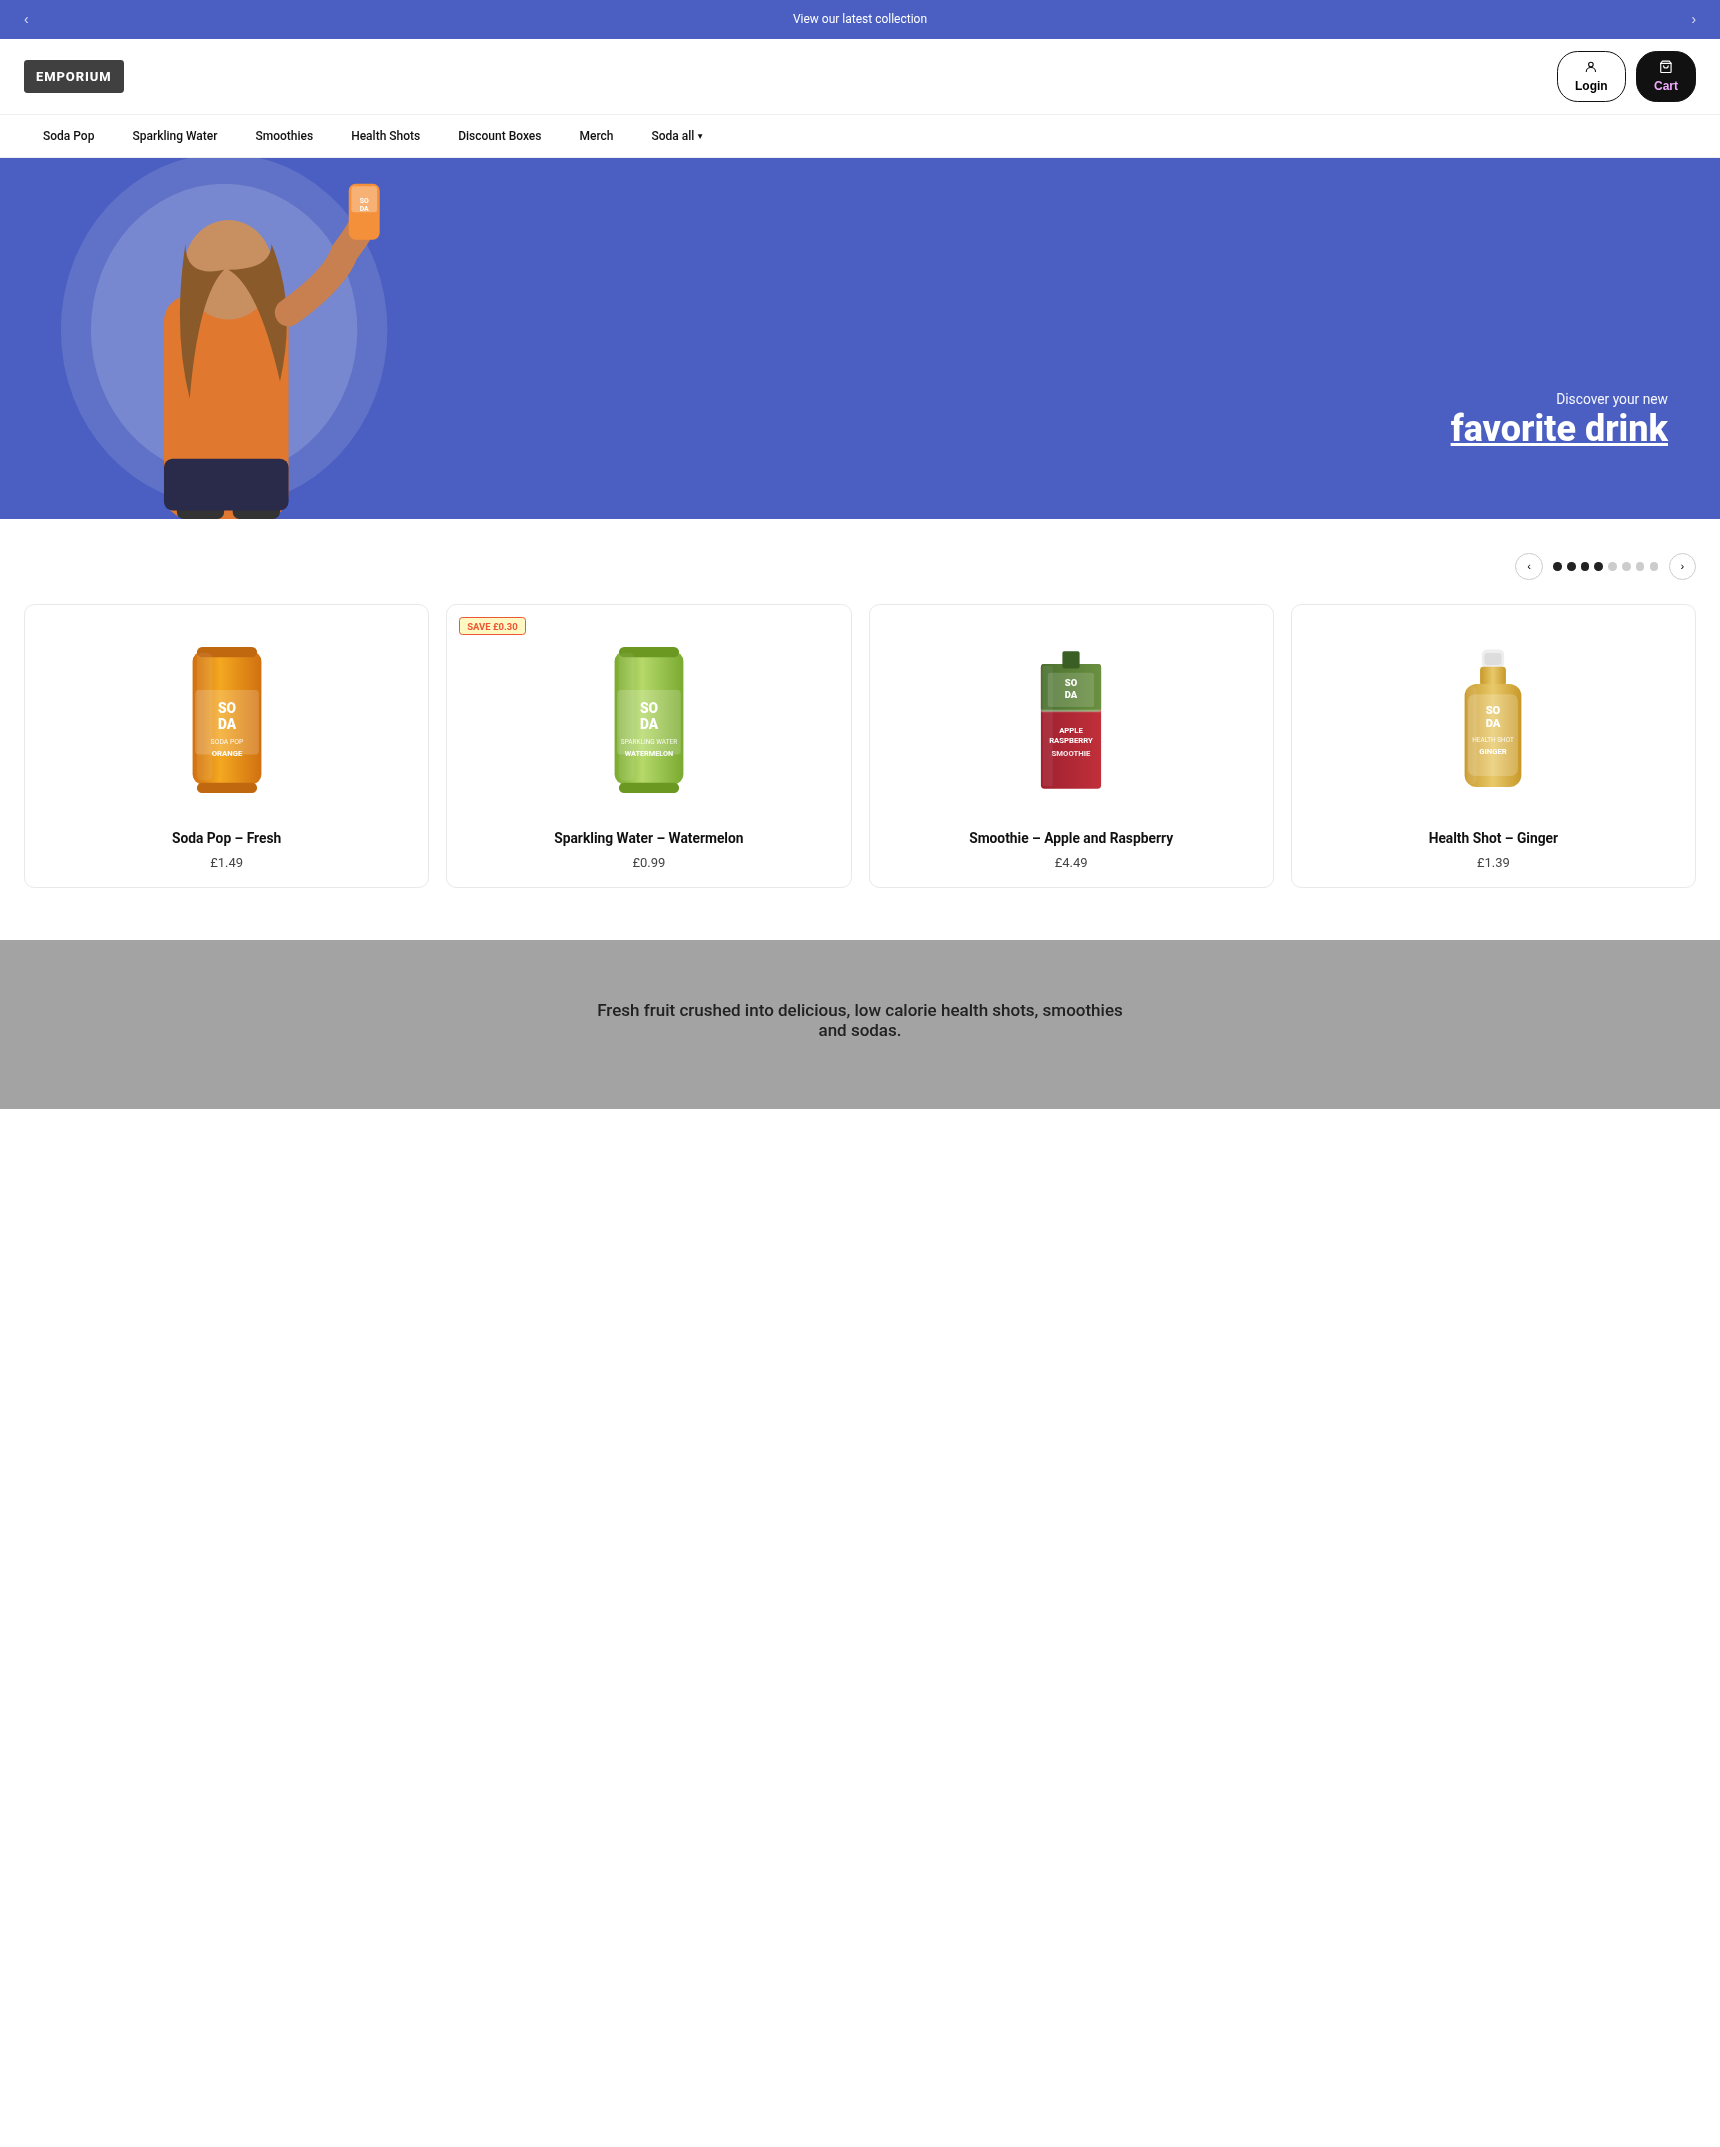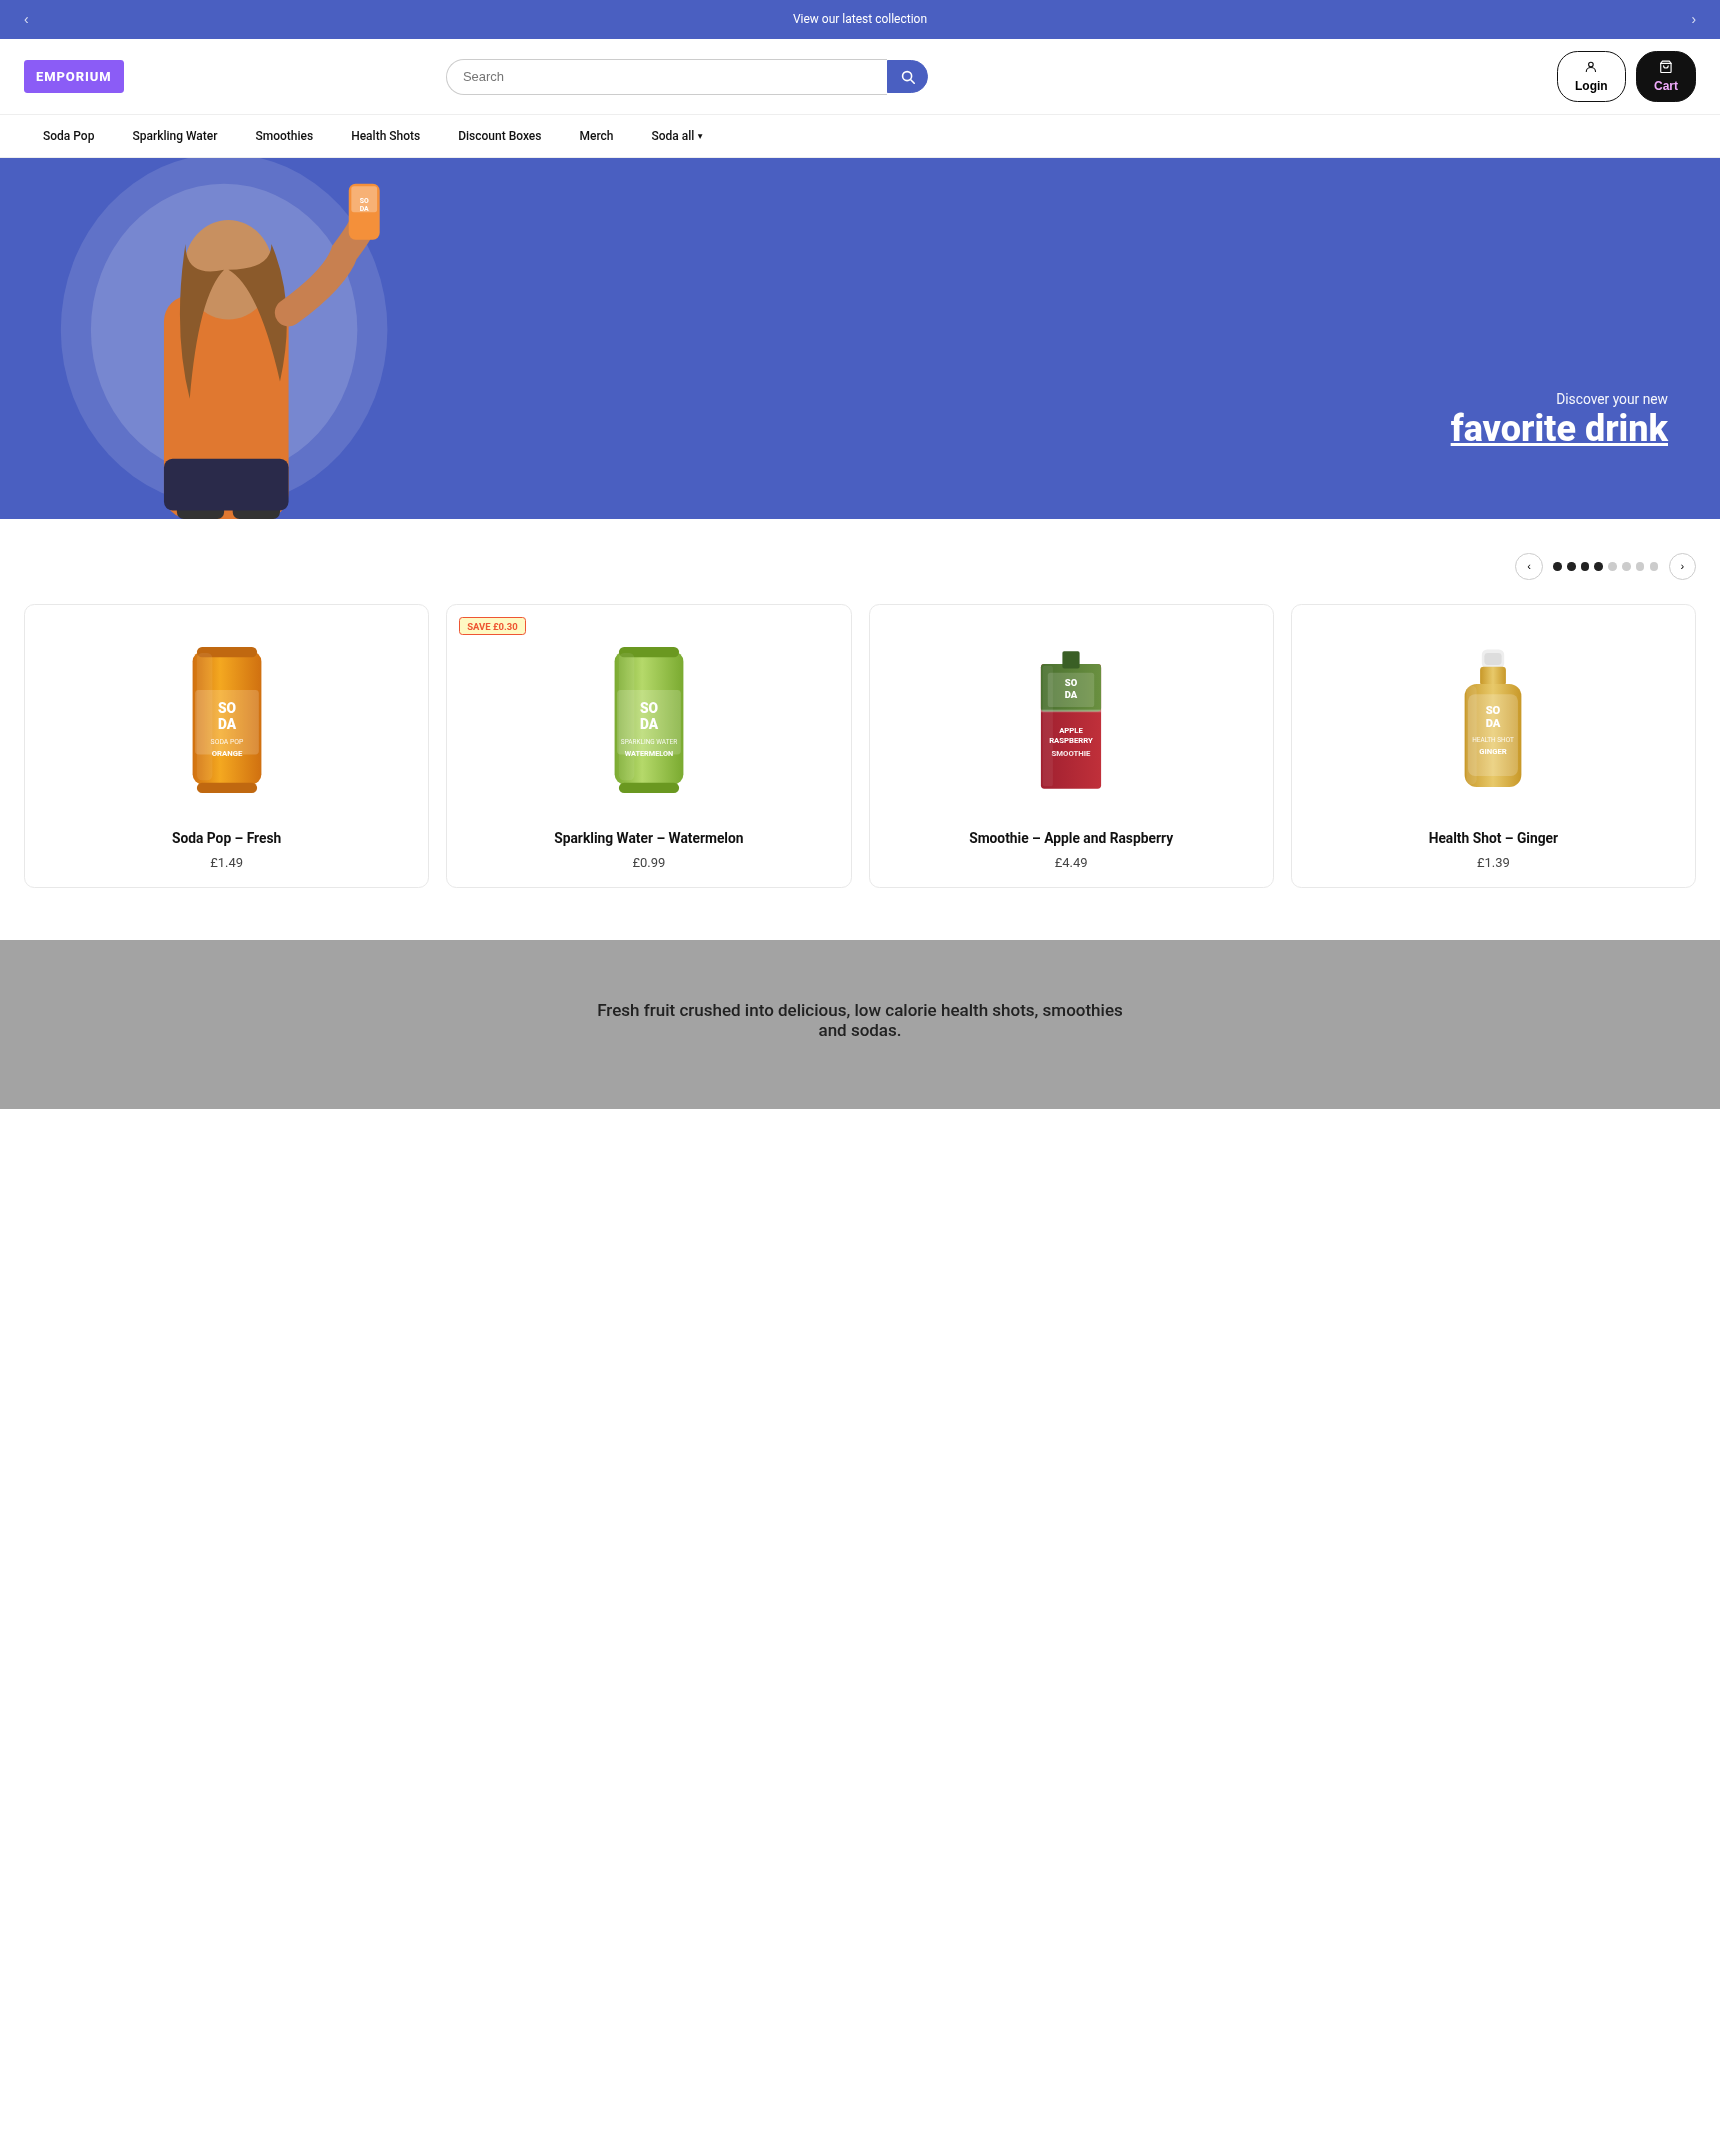--- a/index.html
+++ b/index.html
@@ -31,21 +31,21 @@
 
     
     .header {
       display: flex;
       align-items: center;
       padding: 12px 24px;
       border-bottom: 0.9px solid #eee;
       gap: 17px;
     }
     .logo {
-      background: #8b5cf6;
+      background: #404040;
       color: #fff;
       font-weight: 800;
       font-size: 13px;
       letter-spacing: 0.9px;
       padding: 8.6px 12px;
       border-radius: 3.4px;
       white-space: nowrap;
       flex-shrink: 0;
     }
     .search-area {
@@ -270,29 +270,20 @@
 
 <div class="top-banner">
   <button class="banner-nav-btn">‹</button>
   <span class="banner-text">View our latest collection</span>
   <button class="banner-nav-btn">›</button>
 </div>
 
 <header class="header">
   <div class="logo">EMPORIUM</div>
 
-  <div class="search-area">
-    <input class="search-input" type="text" placeholder="Search" style="">
-    <button class="search-btn">
-      <svg viewBox="0 0 24 24" fill="none" stroke="#fff" stroke-width="2.5" stroke-linecap="round" stroke-linejoin="round">
-        <circle cx="11" cy="11" r="7"></circle>
-        <line x1="17" y1="17" x2="22" y2="22"></line>
-      </svg>
-    </button>
-  </div>
 
   <div class="header-actions">
     <button class="login-btn">
       <svg viewBox="0 0 24 24" fill="none" stroke="#111" stroke-width="2" stroke-linecap="round" stroke-linejoin="round">
         <circle cx="12" cy="8" r="4"></circle>
         <path d="M4 20c0-4 3.6-7 8-7s8 3 8 7"></path>
       </svg>
       <span>Login</span>
     </button>
     <button class="cart-btn">

